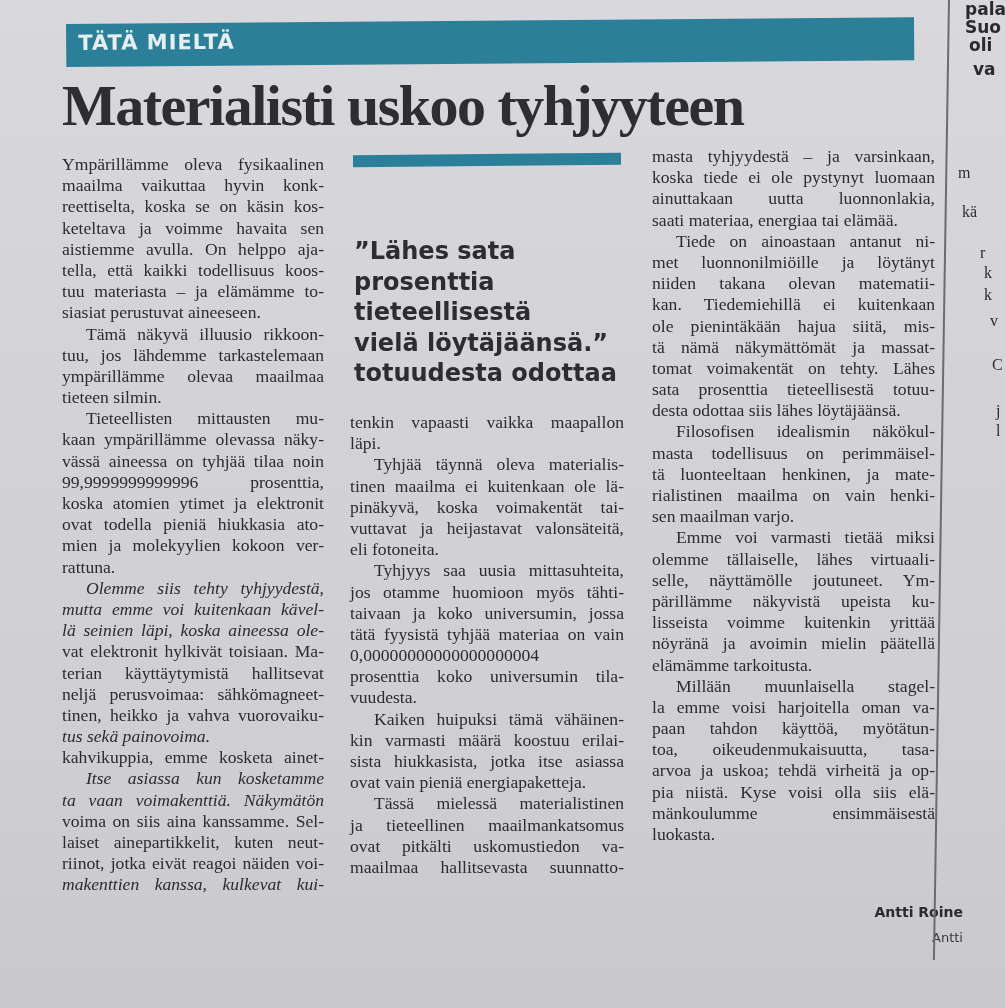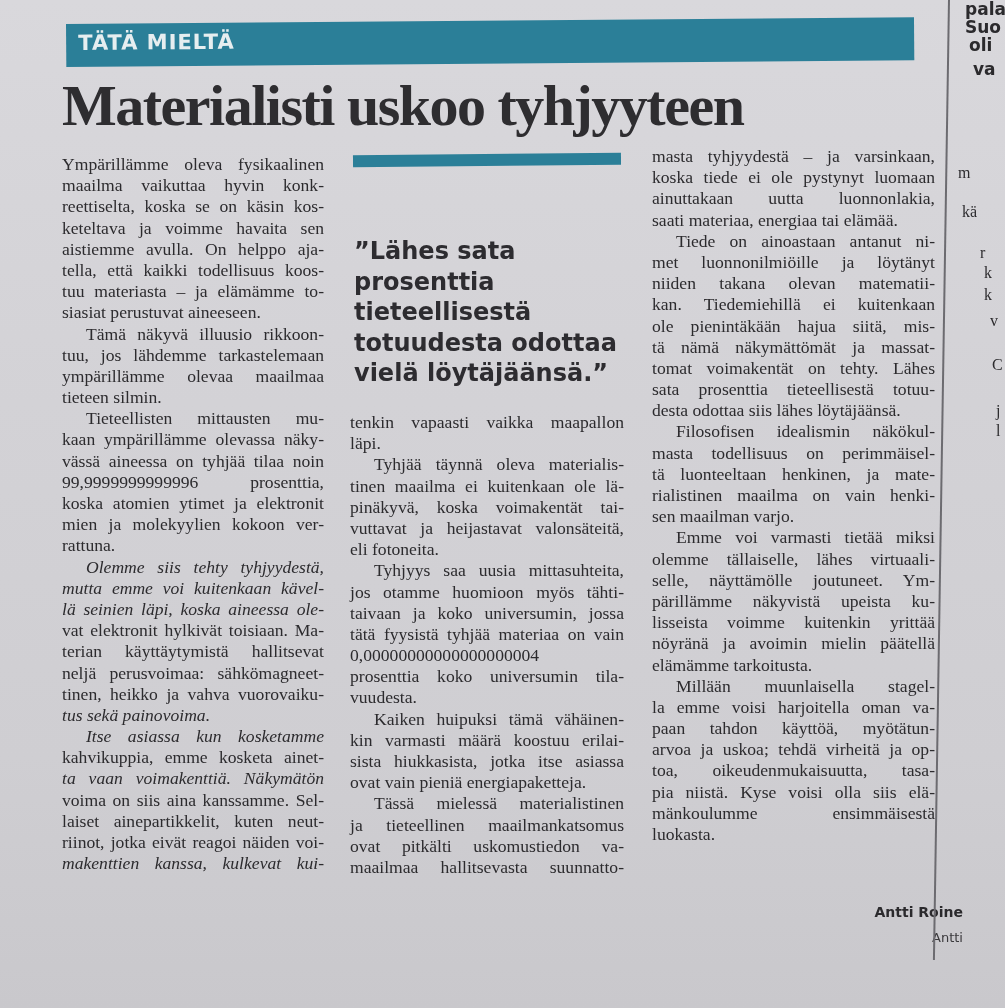--- a/index.html
+++ b/index.html
@@ -86,46 +86,47 @@
     <span class="ln last">siasiat perustuvat aineeseen.</span>
     <span class="ln ind">Tämä näkyvä illuusio rikkoon-</span>
     <span class="ln">tuu, jos lähdemme tarkastelemaan</span>
     <span class="ln">ympärillämme olevaa maailmaa</span>
     <span class="ln last">tieteen silmin.</span>
     <span class="ln ind">Tieteellisten mittausten mu-</span>
     <span class="ln">kaan ympärillämme olevassa näky-</span>
     <span class="ln">vässä aineessa on tyhjää tilaa noin</span>
     <span class="ln">99,9999999999996 prosenttia,</span>
     <span class="ln">koska atomien ytimet ja elektronit</span>
+    <span class="ln">ovat todella pieniä hiukkasia ato-</span>
     <span class="ln">mien ja molekyylien kokoon ver-</span>
     <span class="ln last">rattuna.</span>
     <span class="ln ind" style="font-style: italic;">Olemme siis tehty tyhjyydestä,</span>
     <span class="ln" style="font-style: italic;">mutta emme voi kuitenkaan kävel-</span>
     <span class="ln" style="font-style: italic;">lä seinien läpi, koska aineessa ole-</span>
     <span class="ln">vat elektronit hylkivät toisiaan. Ma-</span>
     <span class="ln">terian käyttäytymistä hallitsevat</span>
     <span class="ln">neljä perusvoimaa: sähkömagneet-</span>
     <span class="ln">tinen, heikko ja vahva vuorovaiku-</span>
     <span class="ln last" style="font-style: italic;">tus sekä painovoima.</span>
+    <span class="ln">kahvikuppia, emme kosketa ainet-</span>
     <span class="ln ind" style="font-style: italic;">Itse asiassa kun kosketamme</span>
-    <span class="ln">kahvikuppia, emme kosketa ainet-</span>
     <span class="ln" style="font-style: italic;">ta vaan voimakenttiä. Näkymätön</span>
     <span class="ln">voima on siis aina kanssamme. Sel-</span>
     <span class="ln">laiset ainepartikkelit, kuten neut-</span>
     <span class="ln">riinot, jotka eivät reagoi näiden voi-</span>
     <span class="ln" style="font-style: italic;">makenttien kanssa, kulkevat kui-</span>
   </div>
 
 <div class="quote-bar"></div>
 <div class="quote" id="quote">
     <span class="ln">”Lähes sata</span>
     <span class="ln">prosenttia</span>
     <span class="ln">tieteellisestä</span>
+    <span class="ln">vielä löytäjäänsä.”</span>
     <span class="ln">totuudesta odottaa</span>
-    <span class="ln">vielä löytäjäänsä.”</span>
   </div>
 
 <div class="col col2" id="col2">
     <span class="ln">tenkin vapaasti vaikka maapallon</span>
     <span class="ln last">läpi.</span>
     <span class="ln ind">Tyhjää täynnä oleva materialis-</span>
     <span class="ln">tinen maailma ei kuitenkaan ole lä-</span>
     <span class="ln">pinäkyvä, koska voimakentät tai-</span>
     <span class="ln">vuttavat ja heijastavat valonsäteitä,</span>
     <span class="ln last">eli fotoneita.</span>
@@ -168,22 +169,22 @@
     <span class="ln ind">Emme voi varmasti tietää miksi</span>
     <span class="ln">olemme tällaiselle, lähes virtuaali-</span>
     <span class="ln">selle, näyttämölle joutuneet. Ym-</span>
     <span class="ln">pärillämme näkyvistä upeista ku-</span>
     <span class="ln">lisseista voimme kuitenkin yrittää</span>
     <span class="ln">nöyränä ja avoimin mielin päätellä</span>
     <span class="ln last">elämämme tarkoitusta.</span>
     <span class="ln ind">Millään muunlaisella stagel-</span>
     <span class="ln">la emme voisi harjoitella oman va-</span>
     <span class="ln">paan tahdon käyttöä, myötätun-</span>
+    <span class="ln">toa, oikeudenmukaisuutta, tasa-</span>
     <span class="ln">arvoa ja uskoa; tehdä virheitä ja op-</span>
-    <span class="ln">toa, oikeudenmukaisuutta, tasa-</span>
     <span class="ln">pia niistä. Kyse voisi olla siis elä-</span>
     <span class="ln">mänkoulumme ensimmäisestä</span>
     <span class="ln last">luokasta.</span>
   </div>
 
 <div class="byline">
   <span class="author">Antti Roine</span>
   <span class="place">Antti</span>
 </div>
 

